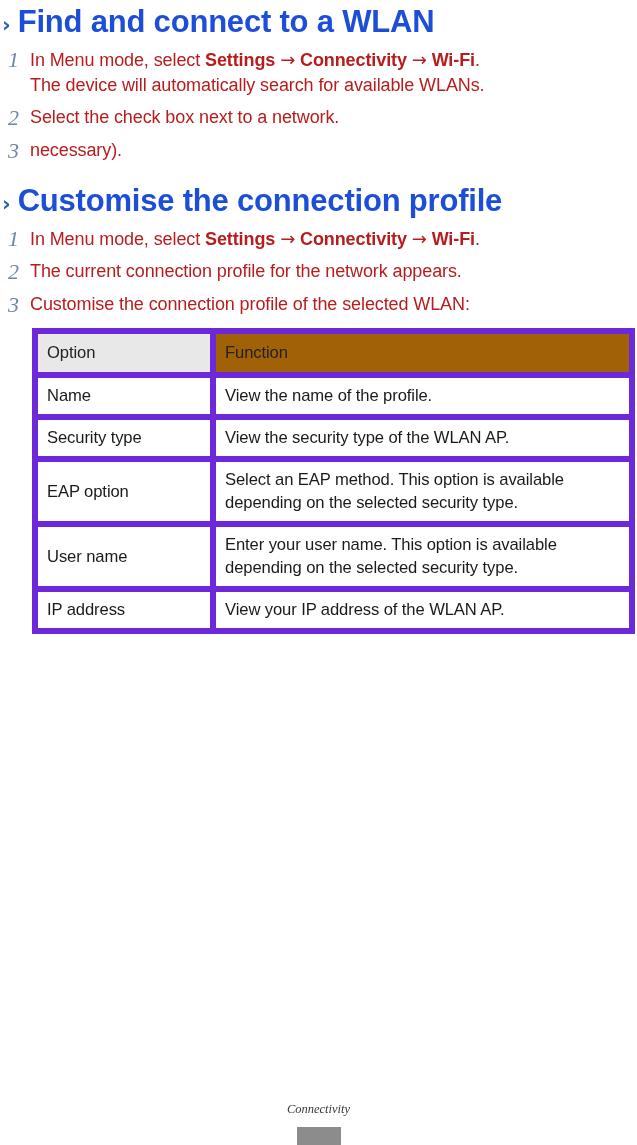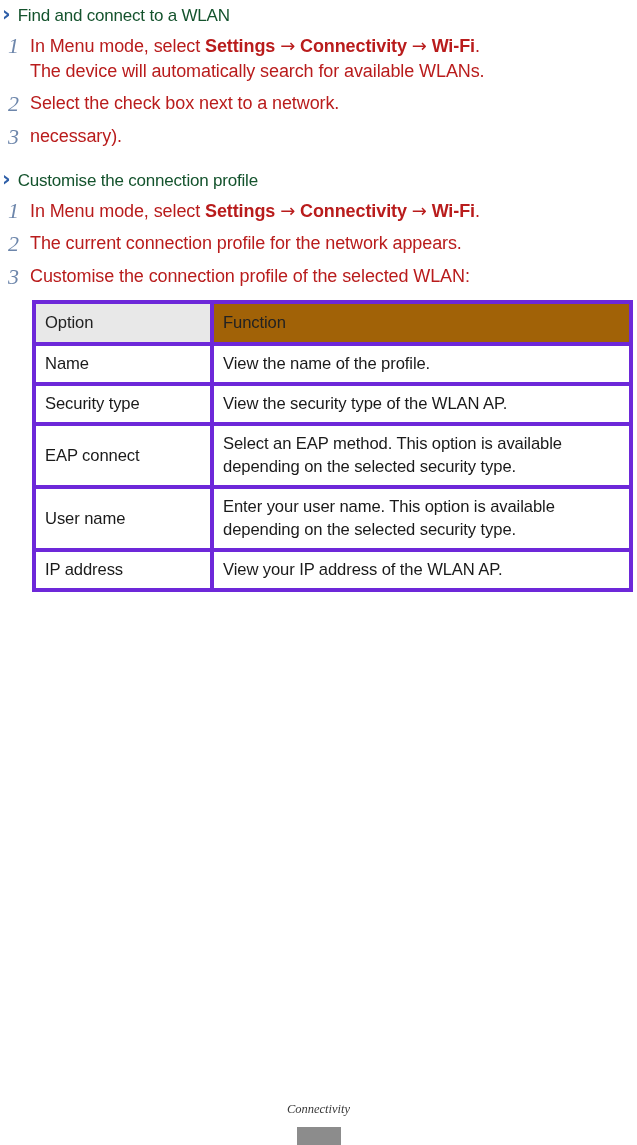--- a/index.html
+++ b/index.html
@@ -32,24 +32,24 @@
   }
   .section-heading .chev {
     color: #2f5fa8;
     font-size: 21px;
     font-weight: bold;
     line-height: 1;
     margin-right: 7px;
     font-family: "DejaVu Sans", sans-serif;
   }
   .section-heading .htext {
-    font-size: 17px;
-    font-weight: normal;
+    font-size: 31px;
+    font-weight: bold;
     letter-spacing: -0.2px;
-    color: #14532d;
+    color: #1d4ed8;
   }
 
   
   .steps {
     margin: 0;
     padding: 0;
   }
   .step {
     display: flex;
     align-items: flex-start;
@@ -83,21 +83,21 @@
 
   
   table.opt {
     border-collapse: collapse;
     width: 597px;
     margin-left: 32px;
     margin-top: 10px;
     table-layout: fixed;
   }
   table.opt th, table.opt td {
-    border: 4px solid #6d28d9;
+    border: 6px solid #6d28d9;
     padding: 6px 9px 7px 9px;
     font-size: 16.6px;
     line-height: 23px;
     vertical-align: middle;
     letter-spacing: -0.1px;
   }
   table.opt thead th {
     background: #a16207;
     font-weight: normal;
     text-align: left;
@@ -218,21 +218,21 @@
     <tbody>
       <tr>
         <td class="k">Name</td>
         <td class="v">View the name of the profile.</td>
       </tr>
       <tr>
         <td class="k">Security type</td>
         <td class="v">View the security type of the WLAN AP.</td>
       </tr>
       <tr>
-        <td class="k">EAP connect</td>
+        <td class="k">EAP option</td>
         <td class="v">Select an EAP method. This option is available depending on the selected security type.</td>
       </tr>
       <tr>
         <td class="k">User name</td>
         <td class="v">Enter your user name. This option is available depending on the selected security type.</td>
       </tr>
       <tr>
         <td class="k">IP address</td>
         <td class="v">View your IP address of the WLAN AP.</td>
       </tr>

